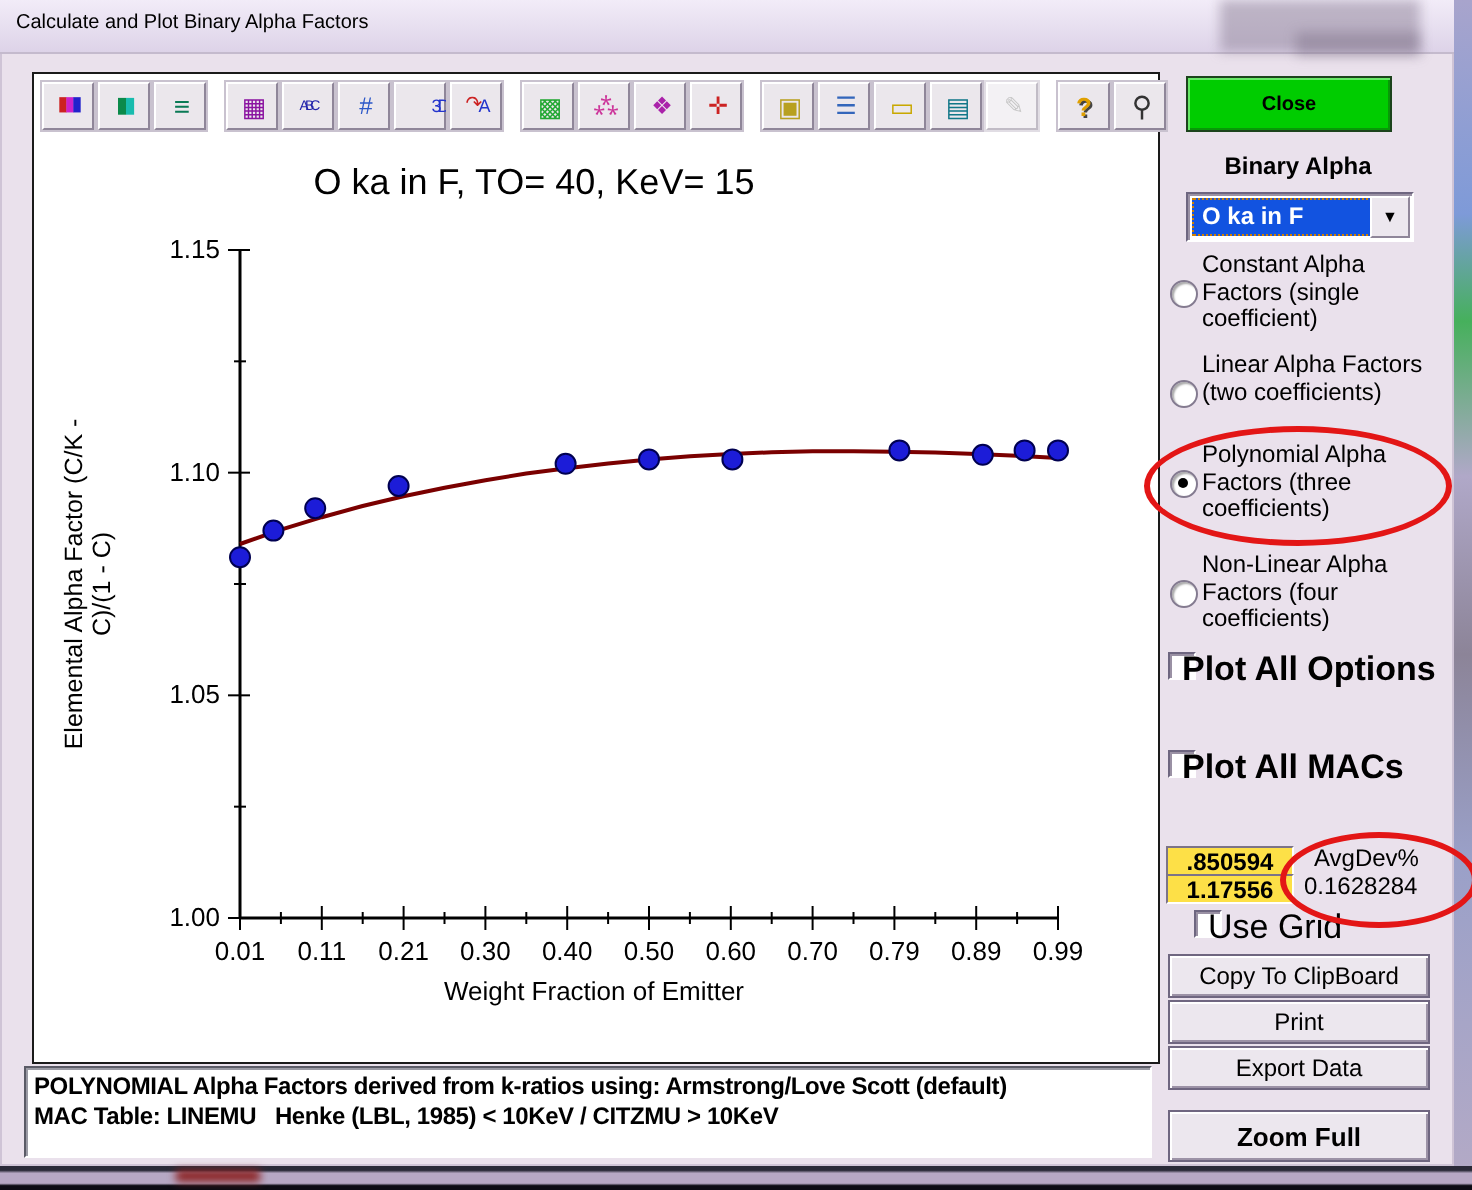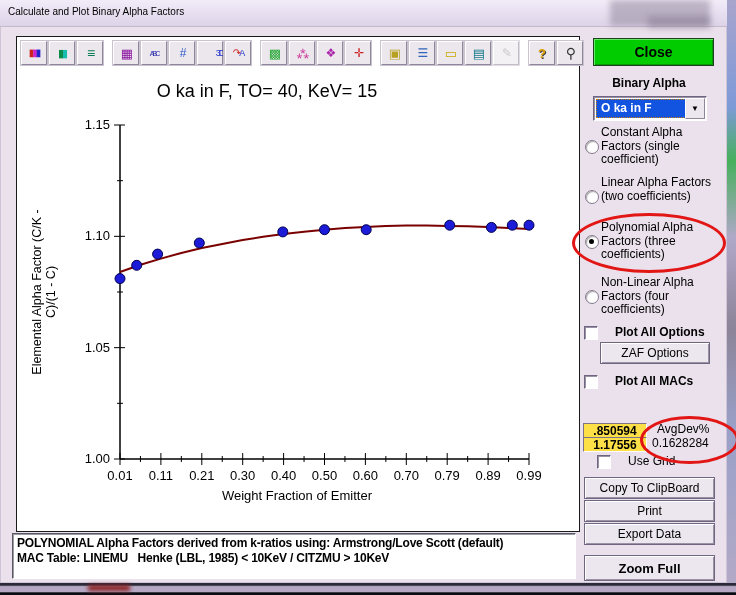--- a/index.html
+++ b/index.html
@@ -19,32 +19,32 @@
   #chart-toolbar{position:absolute;left:4px;top:4px;height:25px;display:flex;z-index:2;}
   .tb-btn{width:26px;height:24px;background:#ebe7ec;border:1px solid;border-color:#fff #8f8699 #8f8699 #fff;outline:1px solid #c9c2cf;margin-right:2px;display:flex;align-items:center;justify-content:center;padding:0;letter-spacing:-2px;cursor:default;}
   .tb-btn.group-end{margin-right:10px;}
   .tb-btn span{display:inline-block;line-height:1;}
   .tb-btn[data-name="edit-pencil-icon"]{opacity:.55;}
   .tb-btn[data-name="help-icon"] span{font-weight:bold;text-shadow:1px 1px 0 #444;letter-spacing:0;}
   #chart-svg{position:absolute;left:0;top:0;z-index:1;}
   #chart-svg text{font-family:"Liberation Sans",sans-serif;fill:#000;}
   
   .btn3d{position:absolute;background:#ece7ee;border:1px solid #6f6680;box-shadow:inset 1px 1px 0 #fff,inset -1px -1px 0 #9c92a6;font-size:12px;display:flex;align-items:center;justify-content:center;cursor:default;}
-  #close-btn{left:593px;top:38px;width:121px;height:28px;background:var(--accent-green,#00cc00);border:1px solid #1c431c;box-shadow:inset 1px 1px 0 #66e866,inset -1px -1px 0 #089808;font-weight:bold;font-size:14px;}
+  #close-btn{left:593px;top:38px;width:103px;height:28px;background:var(--accent-green,#00cc00);border:1px solid #1c431c;box-shadow:inset 1px 1px 0 #66e866,inset -1px -1px 0 #089808;font-weight:bold;font-size:10px;}
   #binary-alpha-label{position:absolute;left:593px;top:76px;width:112px;text-align:center;font-weight:bold;font-size:12px;}
   #binary-alpha-combo{position:absolute;left:593px;top:96px;width:112px;height:23px;background:#fff;border:1px solid;border-color:#6e6680 #fff #fff #6e6680;box-shadow:inset 1px 1px 0 #9a91a4;}
   #combo-selection{position:absolute;left:2px;top:2px;right:20px;bottom:2px;background:var(--selection-blue,#1253e0);color:#fff;font-weight:bold;font-size:12px;padding-left:4px;line-height:17px;border:1px dotted #d08000;white-space:nowrap;overflow:hidden;}
   #combo-arrow{position:absolute;right:1px;top:1px;width:18px;bottom:1px;background:#ece7ee;border:1px solid;border-color:#fff #8f8699 #8f8699 #fff;font-size:8px;display:flex;align-items:center;justify-content:center;}
   .radio-row{position:absolute;left:583px;width:140px;}
   .radio{position:absolute;left:2px;top:14px;width:12px;height:12px;border-radius:50%;background:#fff;border:1px solid #847b90;box-shadow:inset 1px 1px 1px #aaa;}
   .radio.sel::after{content:'';position:absolute;left:3px;top:3px;width:5px;height:5px;border-radius:50%;background:#000;}
   .radio-label{position:absolute;left:18px;top:0;width:112px;font-weight:normal;font-size:12px;line-height:13.5px;}
   .check-row{position:absolute;left:583px;height:14px;}
   .cb{position:absolute;left:1px;top:1px;width:12px;height:12px;background:#fff;border:1px solid;border-color:#6e6680 #fff #fff #6e6680;box-shadow:inset 1px 1px 0 #9a91a4;}
-  .cb-label{position:absolute;left:32px;top:0;font-weight:bold;font-size:12px;white-space:nowrap;}
+  .cb-label{position:absolute;left:8px;top:0;font-weight:bold;font-size:17px;white-space:nowrap;}
   .cb-label.plain{font-weight:normal;}
   .fieldbox{position:absolute;left:583px;width:62px;height:13px;background:#fde047;border:1px solid;border-color:#7c7388 #fff #fff #7c7388;font-weight:bold;font-size:12px;display:flex;align-items:center;justify-content:center;}
   .avgdev{position:absolute;font-size:12px;white-space:nowrap;}
   .annot{position:absolute;border:3px solid var(--annotation-red,#e31616);border-radius:50%;pointer-events:none;z-index:5;}
   #annot-polynomial{left:572px;top:213px;width:148px;height:54px;}
   #annot-avgdev{left:640px;top:416px;width:93px;height:42px;}
   
   #status-box{position:absolute;left:12px;top:533px;width:564px;height:46px;background:#fff;border:1px solid;border-color:#5a5a66 #fff #fff #5a5a66;box-shadow:inset 1px 1px 0 #9a9aa4;padding:2px 4px;box-sizing:border-box;}
   .status-line{font-weight:bold;font-size:12px;line-height:15px;white-space:pre;letter-spacing:-0.2px;}
 </style>
@@ -210,21 +210,20 @@
     <div class="radio-row" style="top:276px" data-name="radio-nonlinear-alpha">
       <span class="radio" data-name="radio-button-icon"></span>
       <span class="radio-label" data-name="radio-label">Non-Linear Alpha Factors (four coefficients)</span>
     </div>
     <div id="annot-polynomial" class="annot" data-name="annotation-ellipse-polynomial"></div>
 
     <div class="check-row" style="top:325px" data-name="plot-all-options-checkbox">
       <span class="cb" data-name="checkbox-icon"></span>
       <span class="cb-label" data-name="checkbox-label">Plot All Options</span>
     </div>
-    <button class="btn3d" style="left:600px;top:342px;width:110px;height:22px" data-name="zaf-options-button">ZAF Options</button>
 
     <div class="check-row" style="top:374px" data-name="plot-all-macs-checkbox">
       <span class="cb" data-name="checkbox-icon"></span>
       <span class="cb-label" data-name="checkbox-label">Plot All MACs</span>
     </div>
 
     <div class="fieldbox" style="top:423px" data-name="coefficient-1-field">.850594</div>
     <div class="fieldbox" style="top:437px" data-name="coefficient-2-field">1.17556</div>
     <div class="avgdev" style="left:657px;top:422px" data-name="avgdev-label">AvgDev%</div>
     <div class="avgdev" style="left:652px;top:436px" data-name="avgdev-value">0.1628284</div>

